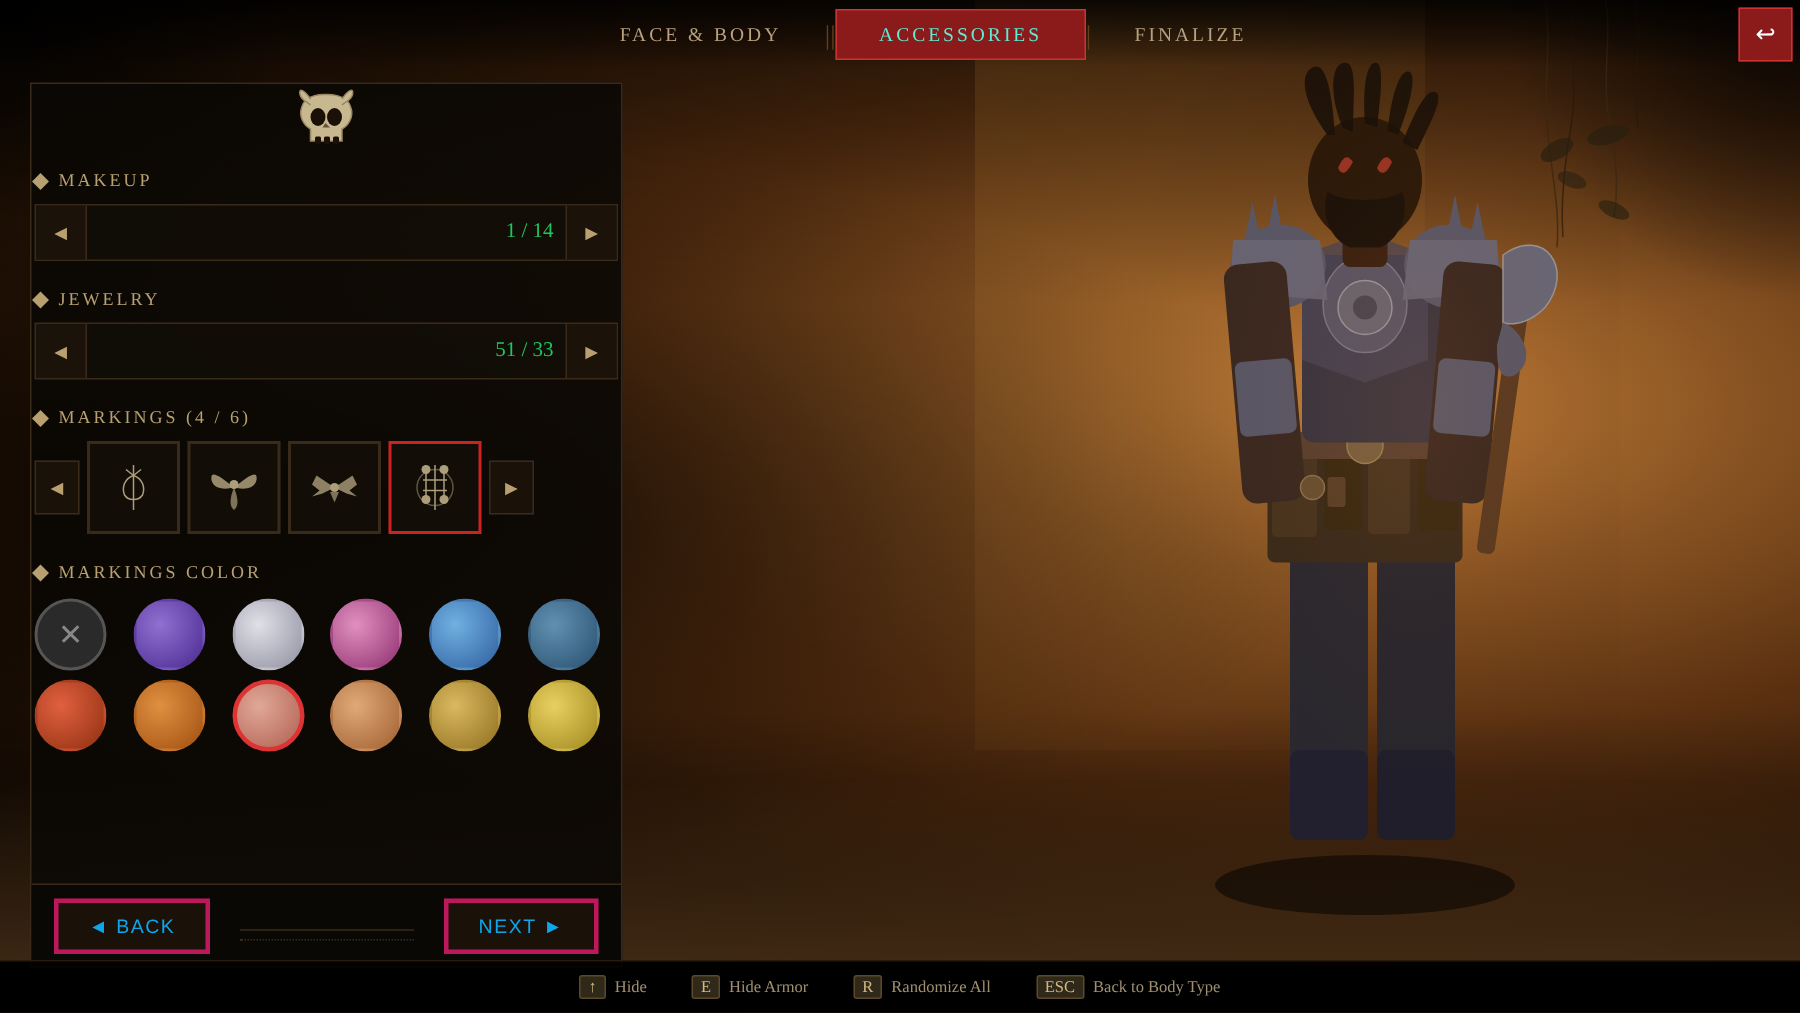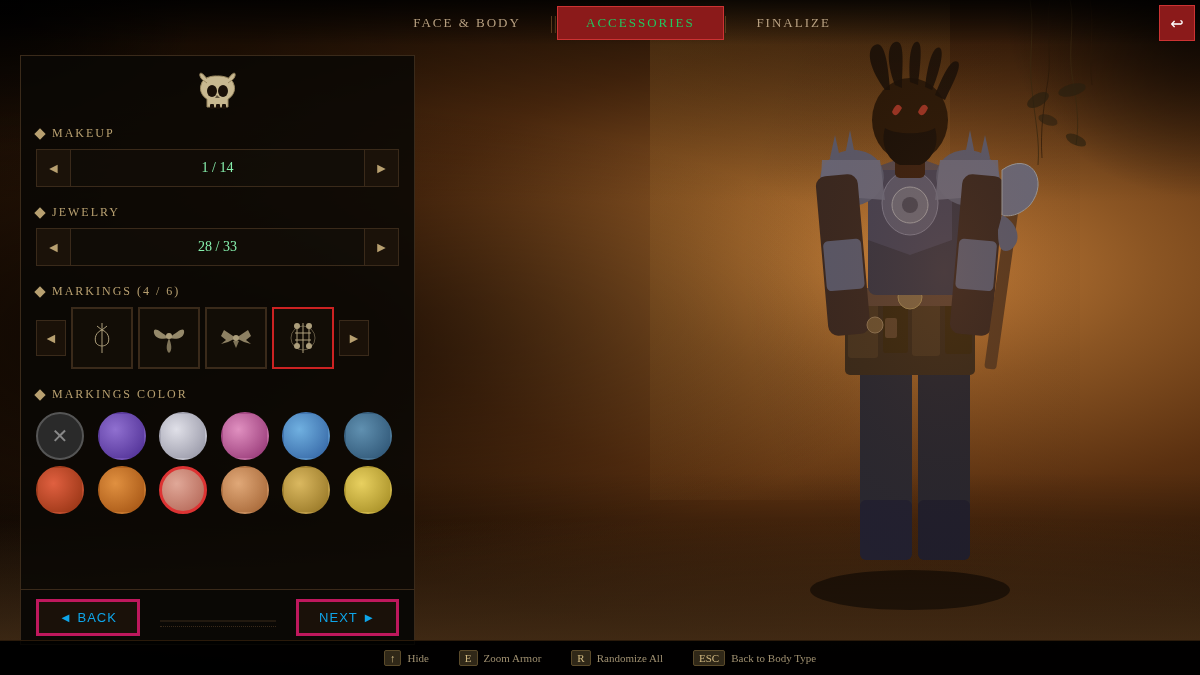--- a/index.html
+++ b/index.html
@@ -63,39 +63,39 @@
       text-transform: uppercase;
       color: #b8a080;
       cursor: pointer;
       border: 1px solid transparent;
       font-family: 'Georgia', serif;
     }
 
     .nav-item.active {
       background: #8b1a1a;
       border: 1px solid #cc3333;
-      color: #22c55e;
+      color: #5eead4;
     }
 
     .nav-divider {
       color: #604020;
       font-size: 18px;
       line-height: 1;
     }
 
     
     .left-panel {
       position: absolute;
       top: 55px; left: 20px;
       width: 395px;
       height: 590px;
       background: rgba(10, 8, 5, 0.88);
       border: 1px solid #3a2a1a;
       z-index: 10;
-      padding: 15px;
+      padding: 2px;
     }
 
     
     .panel-header-icon {
       display: flex;
       justify-content: center;
       margin-bottom: 10px;
     }
 
     .skull-icon {
@@ -146,22 +146,22 @@
       border-right: 1px solid #3a2a1a;
     }
 
     .spinner-btn.right {
       border-right: none;
       border-left: 1px solid #3a2a1a;
     }
 
     .spinner-value {
       flex: 1;
-      text-align: center;
-      color: #86efac;
+      text-align: right;
+      color: #22c55e;
       font-size: 14px;
       padding: 8px;
     }
 
     
     .markings-grid {
       display: flex;
       align-items: center;
       gap: 5px;
       margin-bottom: 18px;
@@ -490,21 +490,21 @@
     <button class="spinner-btn right">►</button>
   </div>
 
   <div class="section-label">
     <div class="diamond"></div>
     <span>JEWELRY</span>
   </div>
 
   <div class="spinner-row">
     <button class="spinner-btn">◄</button>
-    <span class="spinner-value">28 / 33</span>
+    <span class="spinner-value">51 / 33</span>
     <button class="spinner-btn right">►</button>
   </div>
 
   <div class="section-label">
     <div class="diamond"></div>
     <span>MARKINGS (4 / 6)</span>
   </div>
 
   <div class="markings-grid">
     <button class="marking-nav-btn">◄</button>
@@ -587,21 +587,21 @@
   </div>
 </div>
 
 <div class="bottom-bar">
   <div class="bottom-hint">
     <span class="hint-key">↑</span>
     <span>Hide</span>
   </div>
   <div class="bottom-hint">
     <span class="hint-key">E</span>
-    <span>Zoom Armor</span>
+    <span>Hide Armor</span>
   </div>
   <div class="bottom-hint">
     <span class="hint-key">R</span>
     <span>Randomize All</span>
   </div>
   <div class="bottom-hint">
     <span class="hint-key">ESC</span>
     <span>Back to Body Type</span>
   </div>
 </div>

